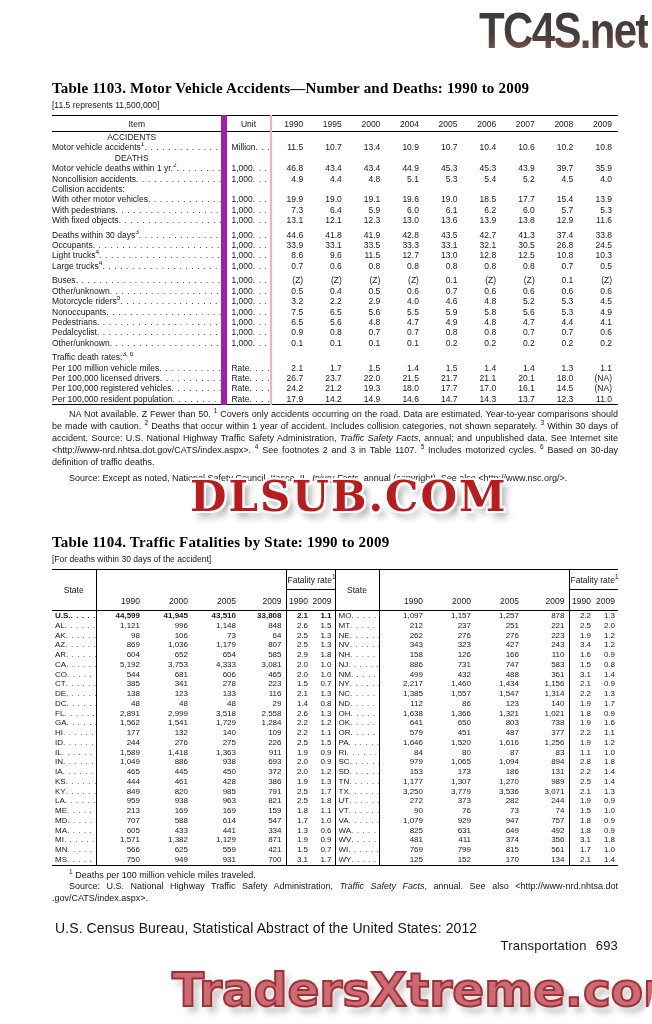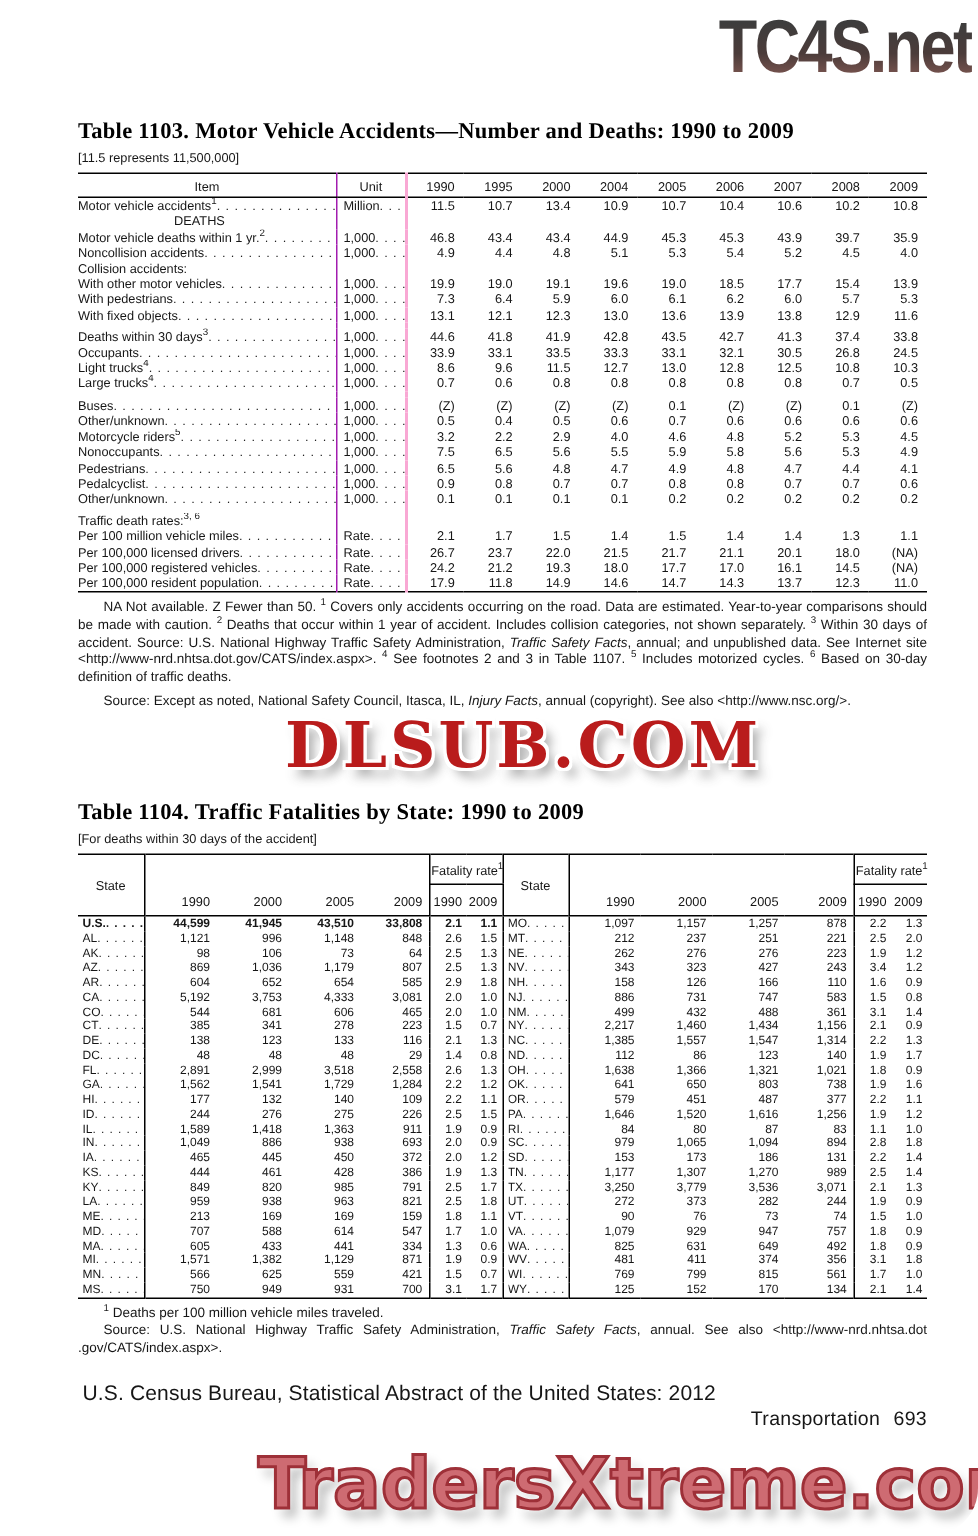--- a/index.html
+++ b/index.html
@@ -38,21 +38,21 @@
   .flex{display:flex;align-items:baseline;overflow:hidden;}
   .lbl{white-space:nowrap;}
   .dots{flex:1 1 auto;overflow:hidden;white-space:nowrap;color:#222;}
   .dots::after{content:". . . . . . . . . . . . . . . . . . . . . . . . . . . . . . . . . . . . . . . . . . . .";letter-spacing:.6px;}
 
   
   #t1103-table{border-top:1.8px solid #000;border-bottom:1.8px solid #000;}
   #t1103-table thead th{border-bottom:1px solid #000;font-size:8.5px;padding:3px 0 2px;}
   #t1103-table thead th.year-h{text-align:right;padding-right:6px;}
   #t1103-table td{font-size:8.5px;line-height:10.4px;padding:0;vertical-align:bottom;}
-  .c-item{border-right:1px solid #a21caf;margin-top:32px;}
+  .c-item{border-right:6px solid #a21caf;margin-top:32px;}
   .c-unit{border-right:2px solid #f9a8d4;}
   #t1103-table .val{text-align:right;padding-right:6px;}
   .ind0{padding-left:2px;}.ind1{padding-left:8px;}.ind2{padding-left:15px;}
   .seclab{text-align:center;padding-right:10px;}
   tr.gap td{height:4px;}
   .c-unit .flex{padding-left:4px;}
 
   
   #t1104-table{border-top:1.8px solid #000;border-bottom:1.8px solid #000;}
   #t1104-table thead{border-bottom:1px solid #000;}
@@ -113,20 +113,35 @@
           <th class="year-h">2005</th>
           <th class="year-h">2006</th>
           <th class="year-h">2007</th>
           <th class="year-h">2008</th>
           <th class="year-h">2009</th>
         </tr>
       </thead>
       <tbody>
           <tr>
             <td class="c-item ind0">
+              <div class="seclab">ACCIDENTS</div>
+            </td>
+            <td class="c-unit"></td>
+            <td class="val"></td>
+            <td class="val"></td>
+            <td class="val"></td>
+            <td class="val"></td>
+            <td class="val"></td>
+            <td class="val"></td>
+            <td class="val"></td>
+            <td class="val"></td>
+            <td class="val"></td>
+          </tr>
+          <tr>
+            <td class="c-item ind0">
               <div class="flex">
                 <span class="lbl">Motor vehicle accidents<sup>1</sup></span>
                 <span class="dots"></span>
               </div>
             </td>
             <td class="c-unit">
               <div class="flex">
                 <span class="lbl">Million</span>
                 <span class="dots"></span>
               </div>
@@ -649,21 +664,21 @@
                 <span class="dots"></span>
               </div>
             </td>
             <td class="c-unit">
               <div class="flex">
                 <span class="lbl">Rate</span>
                 <span class="dots"></span>
               </div>
             </td>
             <td class="val">17.9</td>
-            <td class="val">11.8</td>
+            <td class="val">14.2</td>
             <td class="val">14.9</td>
             <td class="val">14.6</td>
             <td class="val">14.7</td>
             <td class="val">14.3</td>
             <td class="val">13.7</td>
             <td class="val">12.3</td>
             <td class="val">11.0</td>
           </tr>
         </tbody>
     </table>

